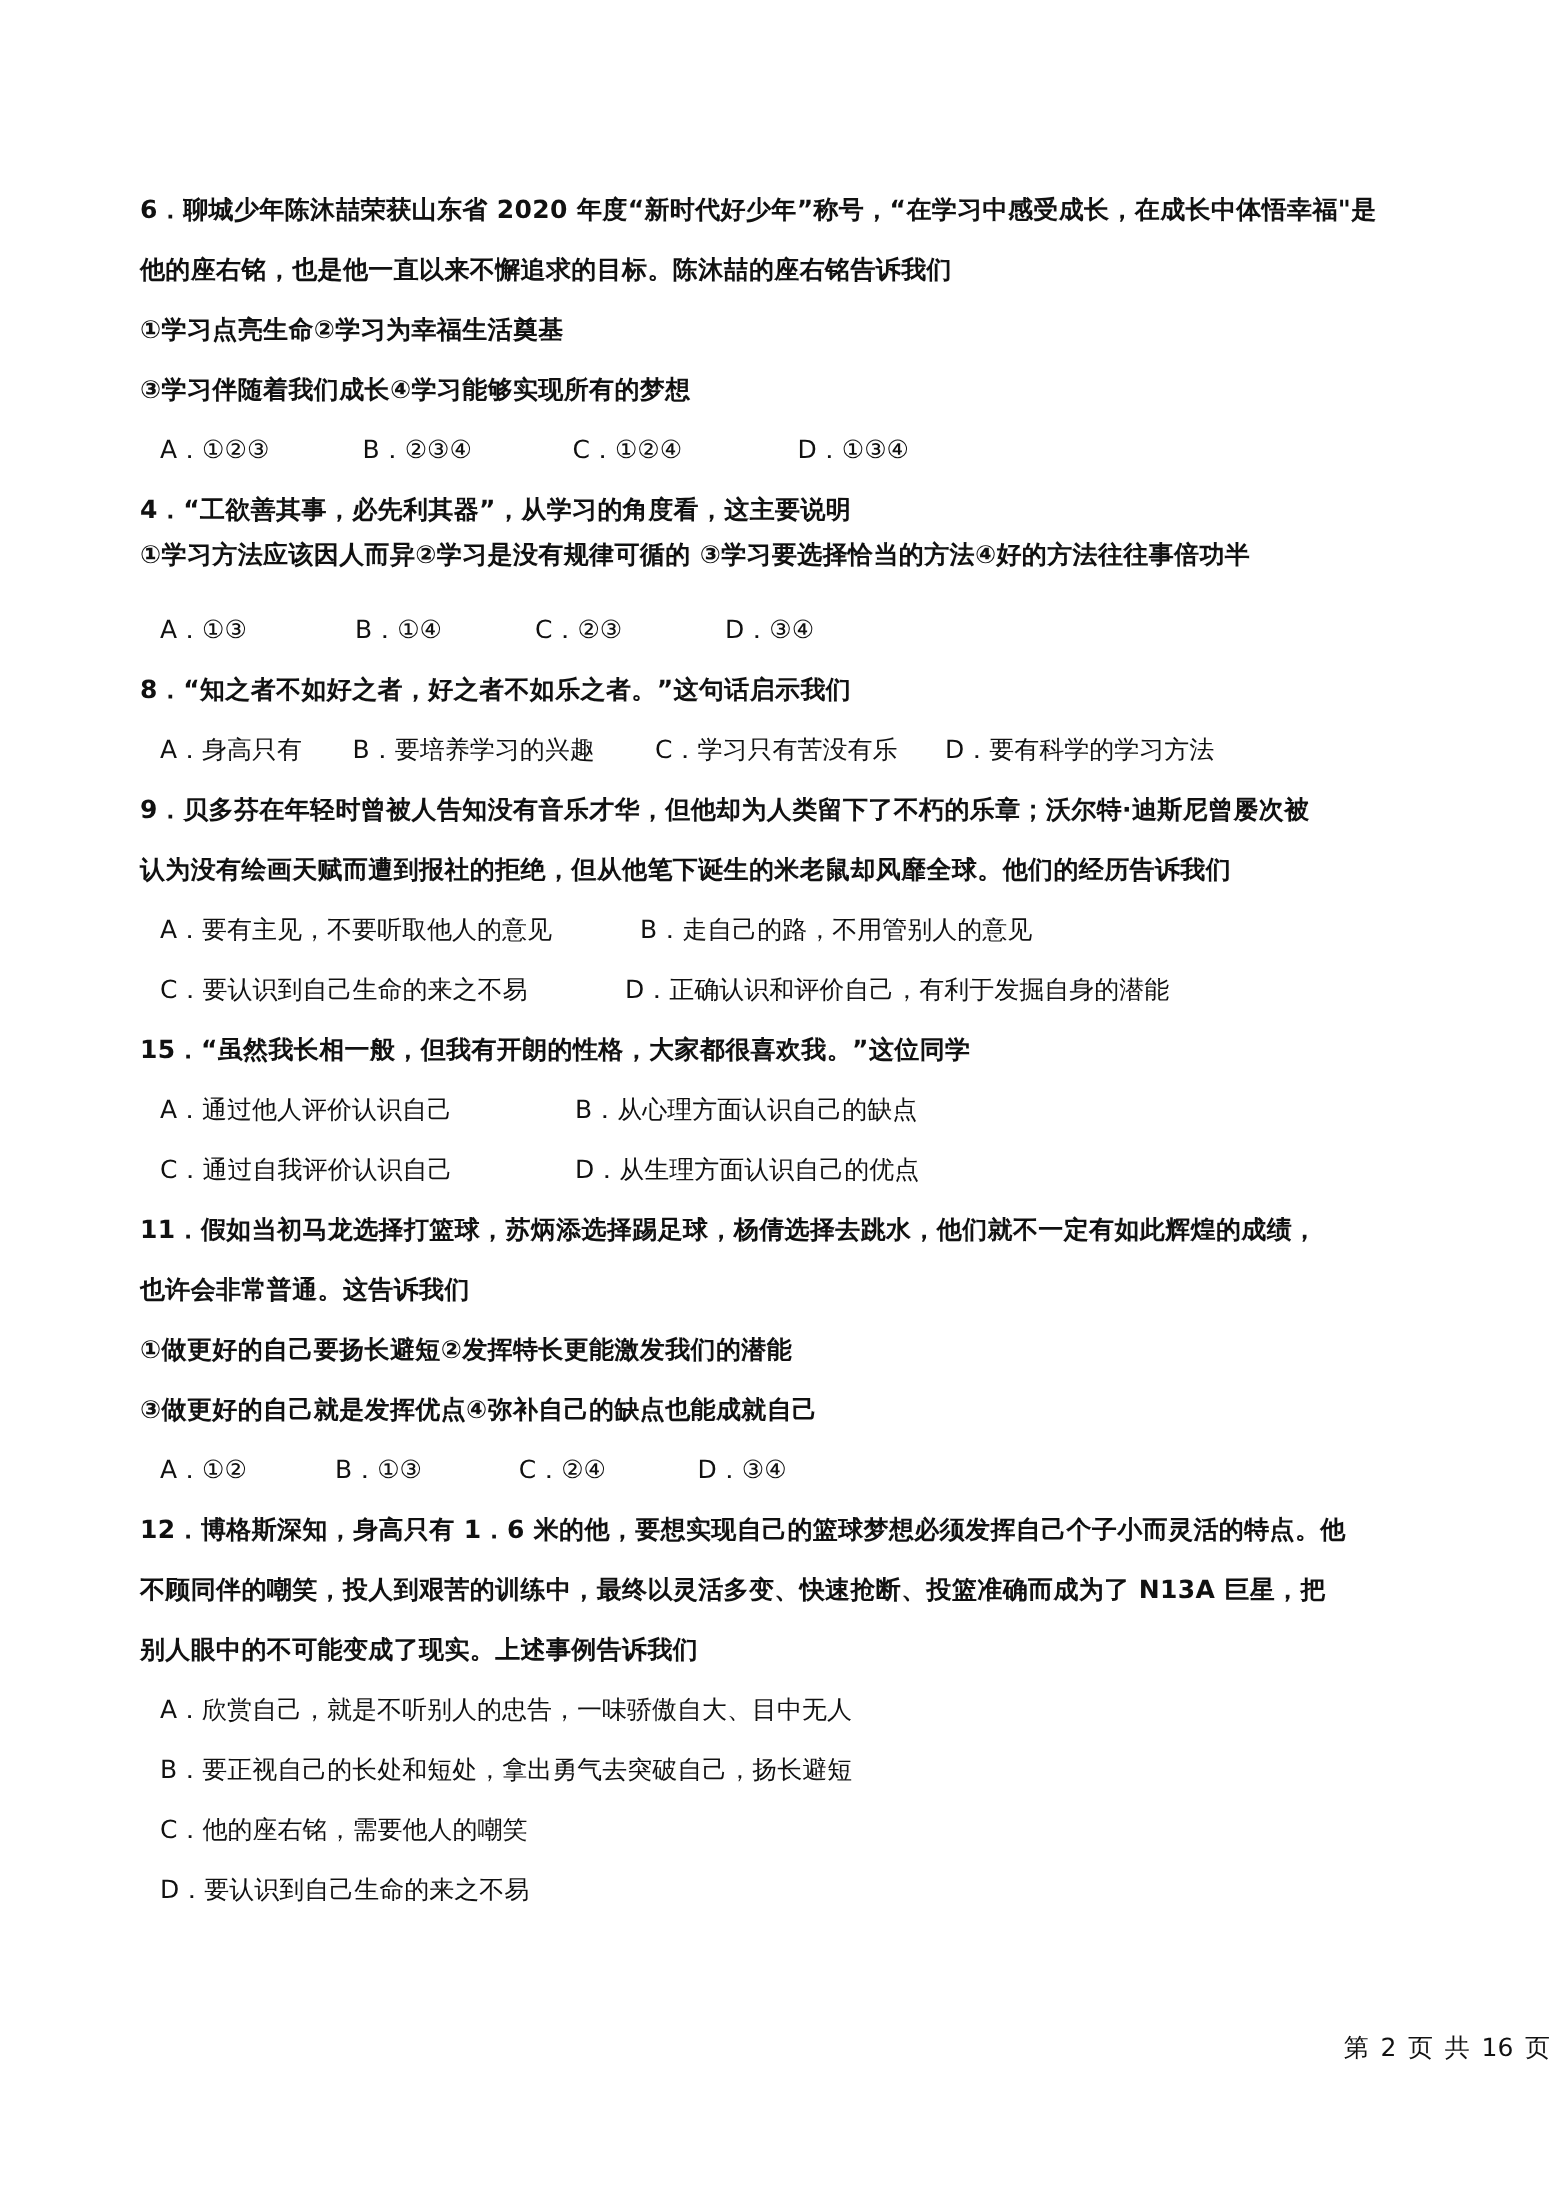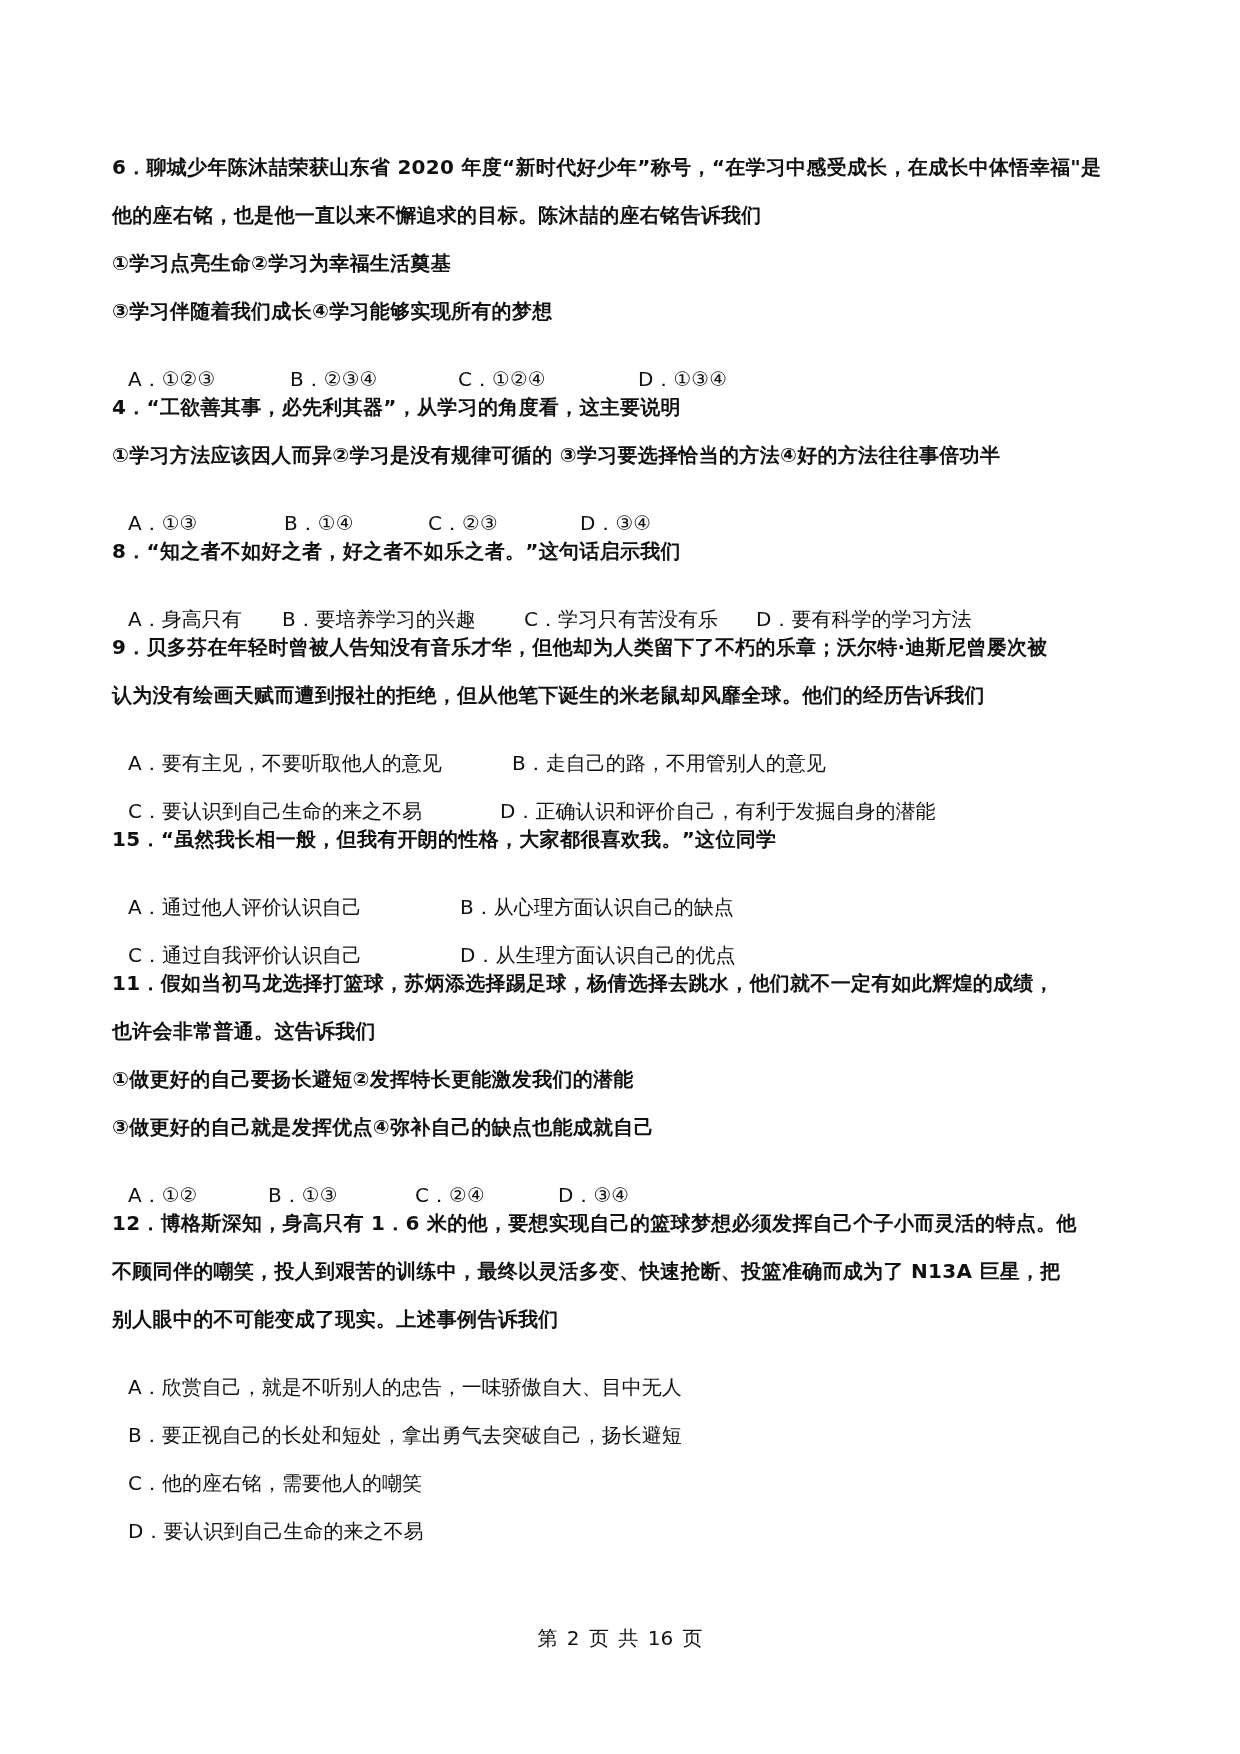--- a/index.html
+++ b/index.html
@@ -20,28 +20,27 @@
       white-space: nowrap;
       letter-spacing: 0.3px;
       font-weight: bold;
     }
     .opt {
       position: absolute;
       height: 30px;
       line-height: 30px;
       font-size: 20px;
       white-space: nowrap;
-      margin-top: 20px;
     }
     .footer {
       position: absolute;
       left: 0;
       width: 1240px;
       top: 1623px;
-      text-align: center;
+      text-align: right;
       font-size: 20px;
       line-height: 30px;
       word-spacing: 3px;
     }
   </style>
 </head>
 <body>
 
 <div>
   <div class="line" style="top:152px">6．聊城少年陈沐喆荣获山东省 2020 年度“新时代好少年”称号，“在学习中感受成长，在成长中体悟幸福"是</div>
@@ -49,21 +48,21 @@
   <div class="line" style="top:248px">①学习点亮生命②学习为幸福生活奠基</div>
   <div class="line" style="top:296px">③学习伴随着我们成长④学习能够实现所有的梦想</div>
   <div class="opt" style="top:344px;left:128px">A．①②③</div>
   <div class="opt" style="top:344px;left:290px">B．②③④</div>
   <div class="opt" style="top:344px;left:458px">C．①②④</div>
   <div class="opt" style="top:344px;left:638px">D．①③④</div>
 </div>
 
 <div>
   <div class="line" style="top:392px">4．“工欲善其事，必先利其器”，从学习的角度看，这主要说明</div>
-  <div class="line" style="top:440px">①学习方法应该因人而异②学习是没有规律可循的 ③学习要选择恰当的方法④好的方法往往事倍功半</div>
+  <div class="line" style="top:428px">①学习方法应该因人而异②学习是没有规律可循的 ③学习要选择恰当的方法④好的方法往往事倍功半</div>
   <div class="opt" style="top:488px;left:128px">A．①③</div>
   <div class="opt" style="top:488px;left:284px">B．①④</div>
   <div class="opt" style="top:488px;left:428px">C．②③</div>
   <div class="opt" style="top:488px;left:580px">D．③④</div>
 </div>
 
 <div>
   <div class="line" style="top:536px">8．“知之者不如好之者，好之者不如乐之者。”这句话启示我们</div>
   <div class="opt" style="top:584px;left:128px">A．身高只有</div>
   <div class="opt" style="top:584px;left:282px">B．要培养学习的兴趣</div>

